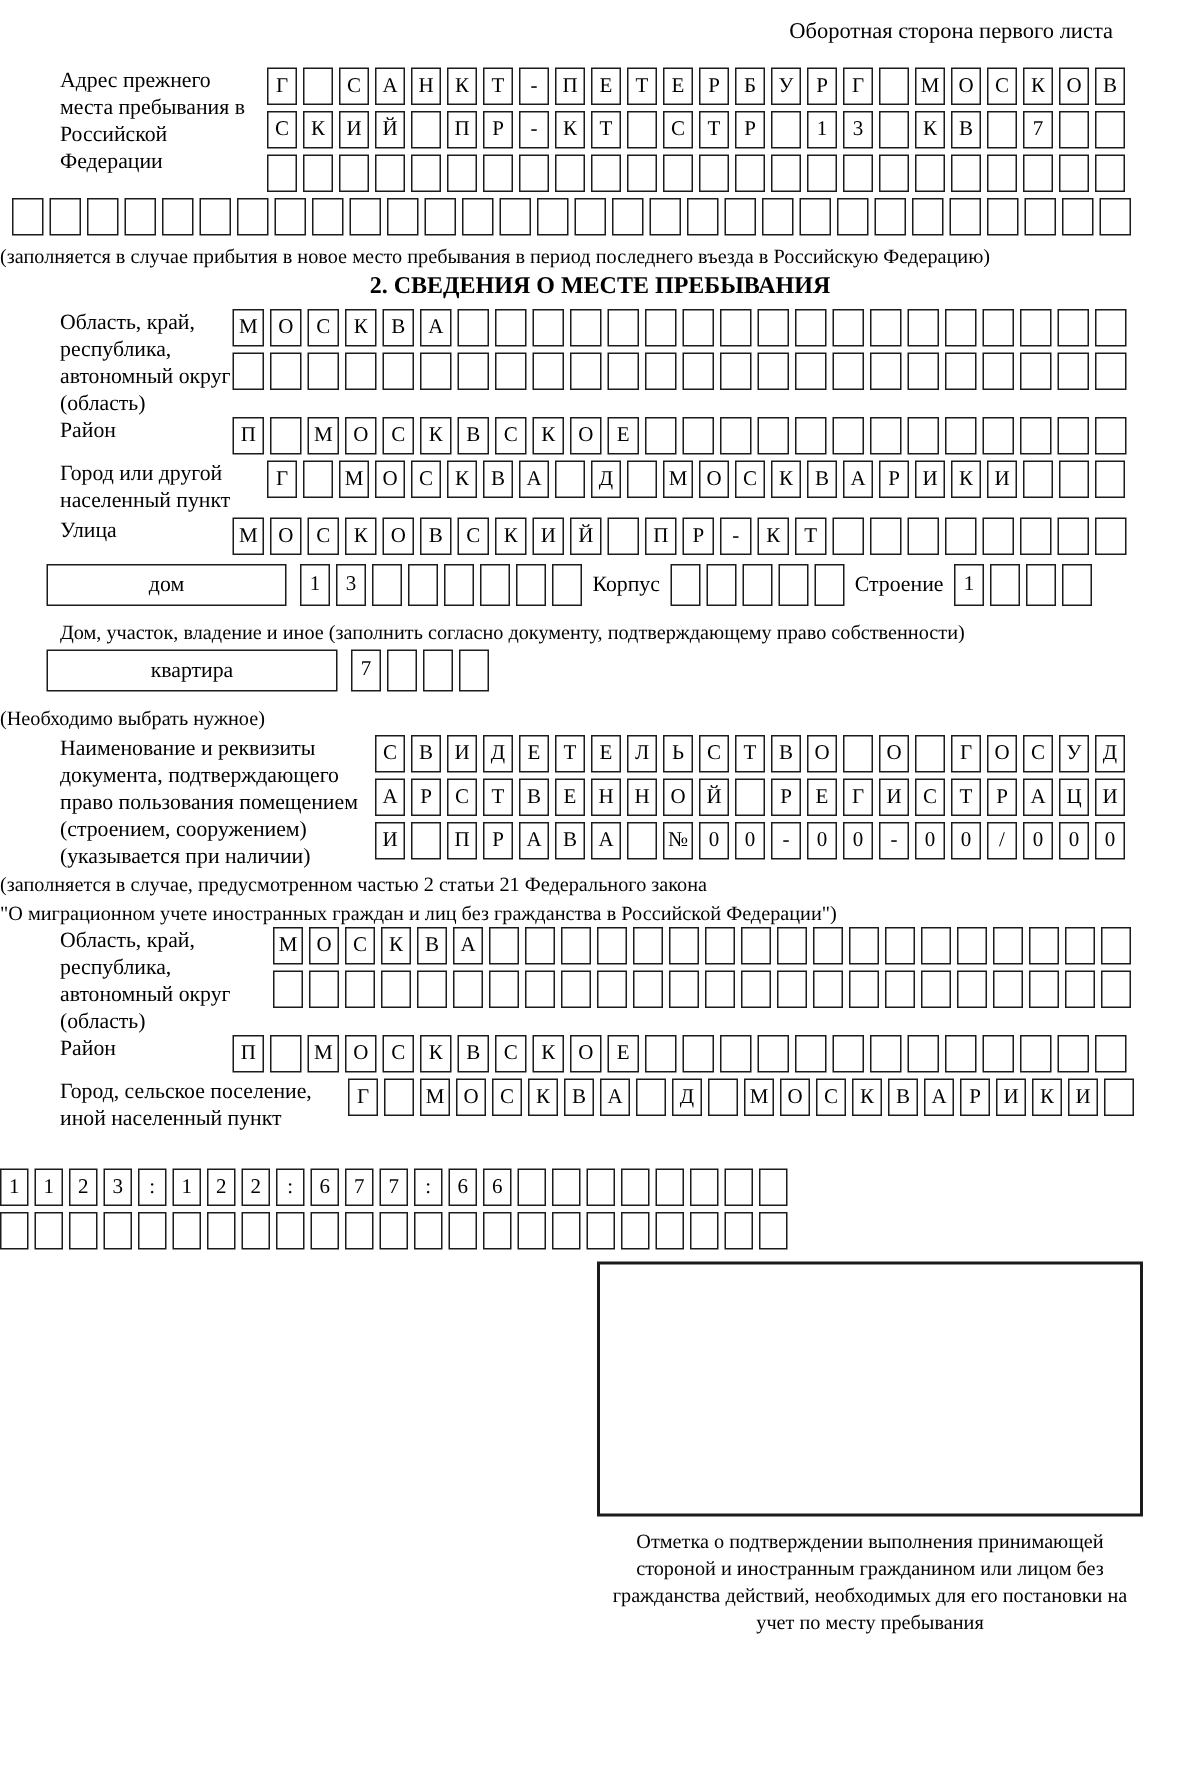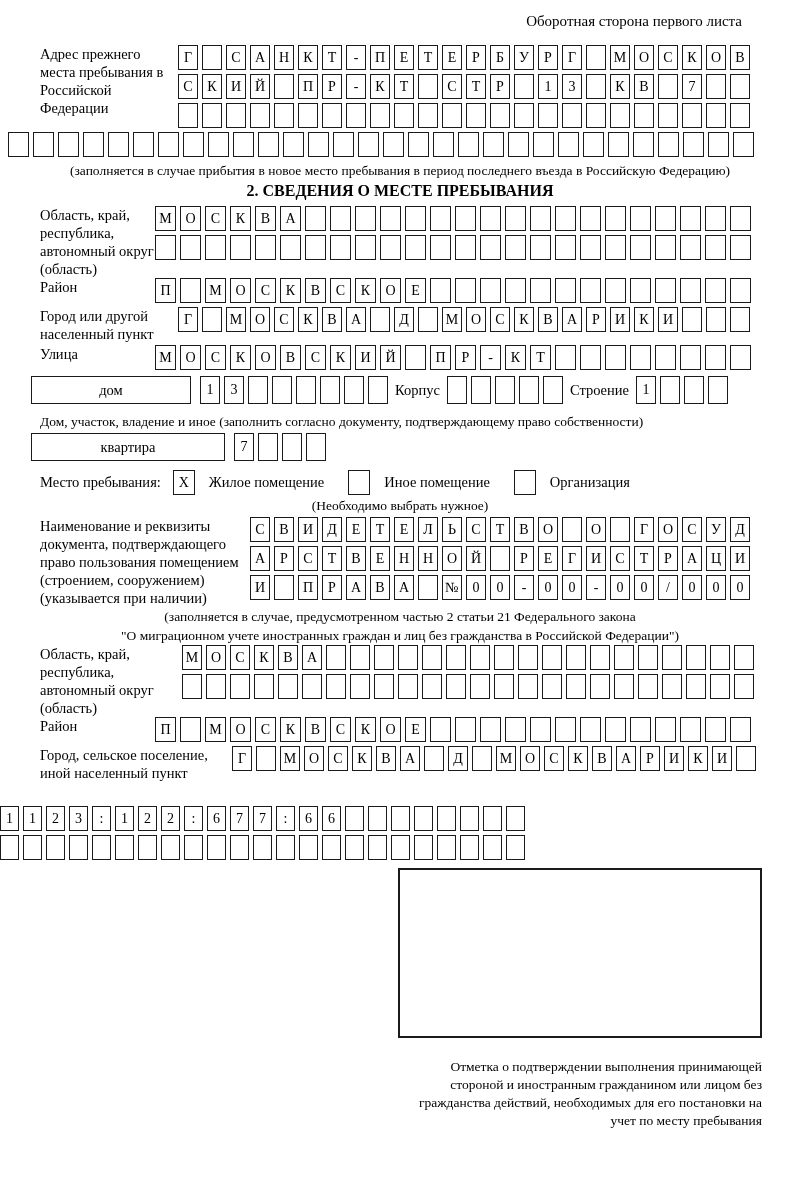--- a/index.html
+++ b/index.html
@@ -12,41 +12,41 @@
   .w178{width:178px;} .w155{width:155px;} .w250{width:250px;} .w182{width:182px;} .w232{width:232px;}
   .boxrow{display:flex;margin-bottom:4px;}
   .cell{box-sizing:border-box;flex-shrink:0;width:20px;height:25px;border:1.6px solid #1b1b1b;
         margin-right:4px;display:flex;align-items:center;justify-content:center;
         font-size:14px;line-height:1;background:#fff;}
   .p25 .cell{width:21px;}
   .p23 .cell{width:19px;margin-right:4px;}
   .fullrow{margin-left:8px;}
   .fullrow .cell{width:21px;}
   .note{font-size:13.5px;line-height:19px;}
-  .note.center{text-align:center;}
+  .note.center{text-align:left;}
   .note.left{padding-left:40px;}
   .sec-header{text-align:center;font-weight:bold;font-size:16px;line-height:22px;margin:0 0 4px 0;}
   .sub-header{text-align:center;font-weight:bold;font-size:15.5px;line-height:20px;margin:6px 0 2px 0;}
   .rows{display:flex;flex-direction:column;}
   .rows-offset{margin-top:22px;}
   .house-row{display:flex;align-items:flex-start;margin:2px 0 4px 31px;}
   .wide-box{box-sizing:border-box;border:1.6px solid #1b1b1b;height:28px;display:flex;
             align-items:center;justify-content:center;font-size:14.5px;flex-shrink:0;}
   .hb1{width:160px;margin-right:9px;}
   .hb2{width:194px;margin-right:9px;}
   .house-row .cell{height:28px;}
   .inline-label{font-size:14.5px;line-height:28px;margin:0 7px 0 3px;white-space:nowrap;}
   .stay-row{display:flex;align-items:center;padding-left:40px;font-size:14.5px;height:27px;}
   .stay-row .cb{width:22px;height:25px;margin:0 14px 0 10px;}
   .stay-row .opt-label{margin-right:14px;white-space:nowrap;}
   .stay-caption{margin-right:2px;white-space:nowrap;}
   .mb2{margin-bottom:2px;}
   .stamp-wrap{margin-left:398px;width:364px;margin-top:4px;}
   .stamp-box{box-sizing:border-box;width:364px;height:170px;border:2px solid #1b1b1b;background:#fff;}
-  .stamp-caption{margin-top:20px;font-size:13.5px;line-height:18px;text-align:right;}
+  .stamp-caption{margin-top:8px;font-size:13.5px;line-height:18px;text-align:center;}
 </style>
 </head>
 <body>
 
 <div class="page">
 
   <div class="page-title">Оборотная сторона первого листа</div>
 
   <div class="field">
     <div class="flabel w178">Адрес прежнего места пребывания в Российской Федерации</div>
@@ -348,29 +348,20 @@
   <div class="house-row">
     <div class="wide-box hb2">квартира</div>
     <div class="boxrow">
         <div class="cell">7</div>
         <div class="cell"></div>
         <div class="cell"></div>
         <div class="cell"></div>
       </div>
   </div>
 
-  <div class="stay-row">
-    <span class="stay-caption">Место пребывания:</span>
-    <div class="cell cb">X</div>
-    <span class="opt-label">Жилое помещение</span>
-    <div class="cell cb"></div>
-    <span class="opt-label">Иное помещение</span>
-    <div class="cell cb"></div>
-    <span class="opt-label">Организация</span>
-  </div>
   <div class="note center mb2">(Необходимо выбрать нужное)</div>
 
   <div class="field">
     <div class="flabel w250">Наименование и реквизиты документа, подтверждающего право пользования помещением (строением, сооружением) (указывается при наличии)</div>
     <div class="rows">
       <div class="boxrow">
           <div class="cell">С</div>
           <div class="cell">В</div>
           <div class="cell">И</div>
           <div class="cell">Д</div>

